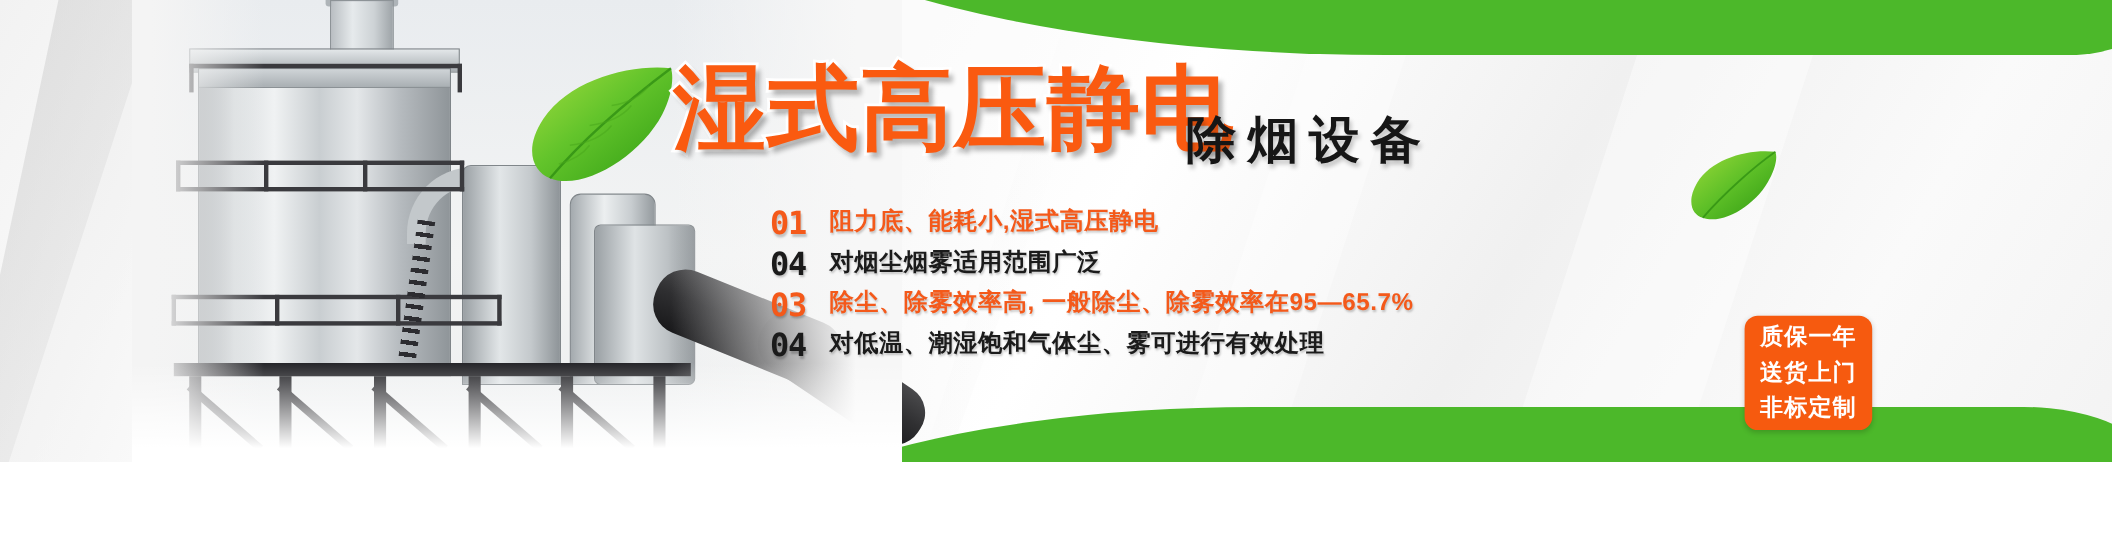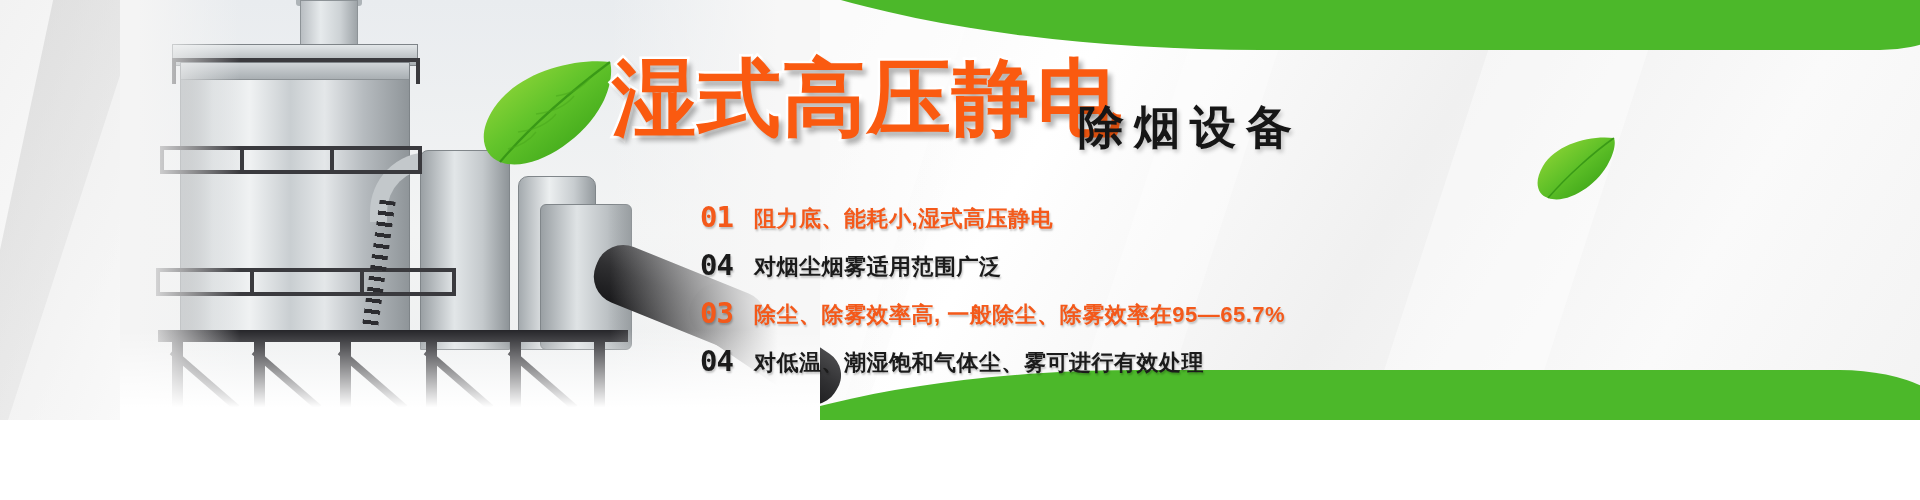--- a/index.html
+++ b/index.html
@@ -112,21 +112,21 @@
   }
   .subhead{
     position:absolute; left:1078px; top:104px;
     font-size:46px; font-weight:700; letter-spacing:10px; line-height:1;
     color:#161616;
     text-shadow:2px 3px 4px rgba(0,0,0,.22);
   }
 
   
   .features{position:absolute; left:700px; top:186px; width:620px;}
-  .feat{display:flex; align-items:flex-end; margin-bottom:3px;margin-top:14px;}
+  .feat{display:flex; align-items:flex-start; margin-bottom:3px;}
   .feat-num{
     font-family:"DejaVu Sans Mono","Liberation Mono",monospace;
     font-size:29px; font-weight:700; line-height:34px;
     letter-spacing:-1px; width:54px; flex:0 0 54px;
     text-shadow:1px 2px 2px rgba(0,0,0,.22);
   }
   .feat-body{font-size:22px; font-weight:700; line-height:30px; letter-spacing:.5px;
              text-shadow:1px 2px 2px rgba(0,0,0,.22); white-space:nowrap;}
   .orange{color:#f4591a;}
   .dark{color:#1b1b1b;}
@@ -271,14 +271,19 @@
 
     <div class="feat">
       <span class="feat-num dark">04</span>
       <span class="feat-body dark">
         <span class="feat-l2">对低温、潮湿饱和气体尘、雾可进行有效处理</span>
       </span>
     </div>
 
   </div>
 
+  <div class="badge">
+    <div class="badge-line">质保一年</div>
+    <div class="badge-line">送货上门</div>
+    <div class="badge-line">非标定制</div>
+  </div>
 
 </div>
 
 </body></html>

